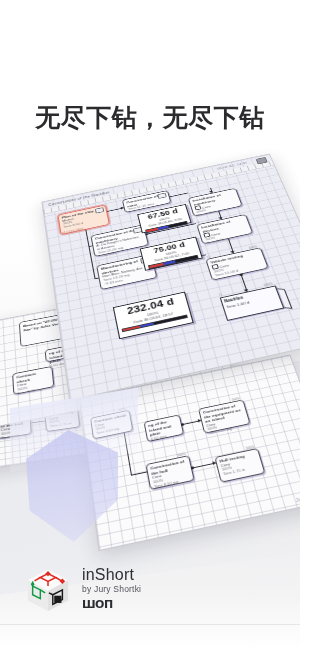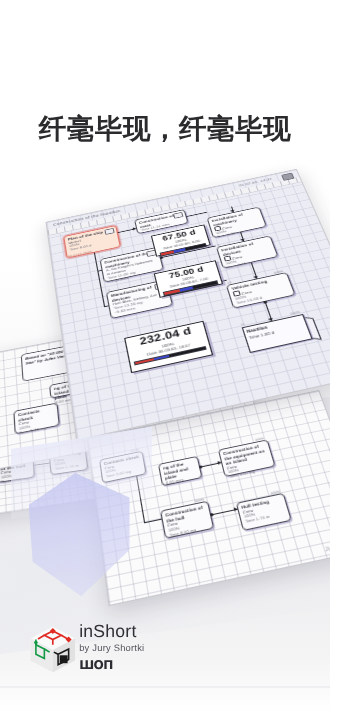--- a/index.html
+++ b/index.html
@@ -189,39 +189,39 @@
     clip-path:polygon(46% 0%,100% 20%,100% 62%,52% 100%,4% 72%,0% 26%);
     filter:blur(.2px);
   }
   .glass2{
     position:absolute;left:10px;top:398px;width:128px;height:64px;
     background:linear-gradient(180deg,rgba(232,233,248,.9),rgba(244,244,252,.2));
     transform:skewY(-9deg);
   }
 
   
-  .brand{position:absolute;left:24px;bottom:36px;display:flex;align-items:center;}
+  .brand{position:absolute;left:24px;bottom:36px;display:flex;align-items:center;gap:10px;}
   .cube{width:48px;height:48px;position:relative;}
   .brand-txt .nm{font-size:16px;color:#2f2f36;letter-spacing:.2px;line-height:1.05;}
   .brand-txt .by{font-size:8.5px;color:#53535c;letter-spacing:.2px;margin-top:1px;}
   .brand-txt .wom{
     margin-top:4px;font-size:11px;font-weight:700;color:#2c2c33;
     letter-spacing:-.5px;font-family:"DejaVu Sans",sans-serif;
   }
   .sep{position:absolute;left:0;bottom:24px;width:300px;height:1px;background:#e6e6e9;}
 </style>
 </head>
 <body>
 
 <div class="stage">
 
   <div class="bg-grad"></div>
   <div class="bg-sheen"></div>
 
-  <div class="subhead">纤毫毕现，纤毫毕现</div>
+  <div class="subhead">无尽下钻，无尽下钻</div>
 
   <div class="scene">
 
     <div class="sheet sheet-far">
       <div class="grid fine"></div>
       <div class="sheet-title">01.4 Project</div>
       <div class="node" style="left:14px;top:34px;width:34px;height:26px;">
         <div class="t">Construction of the hull</div>
         <div class="l">Crew</div>
         <div class="l dim">100%</div>

